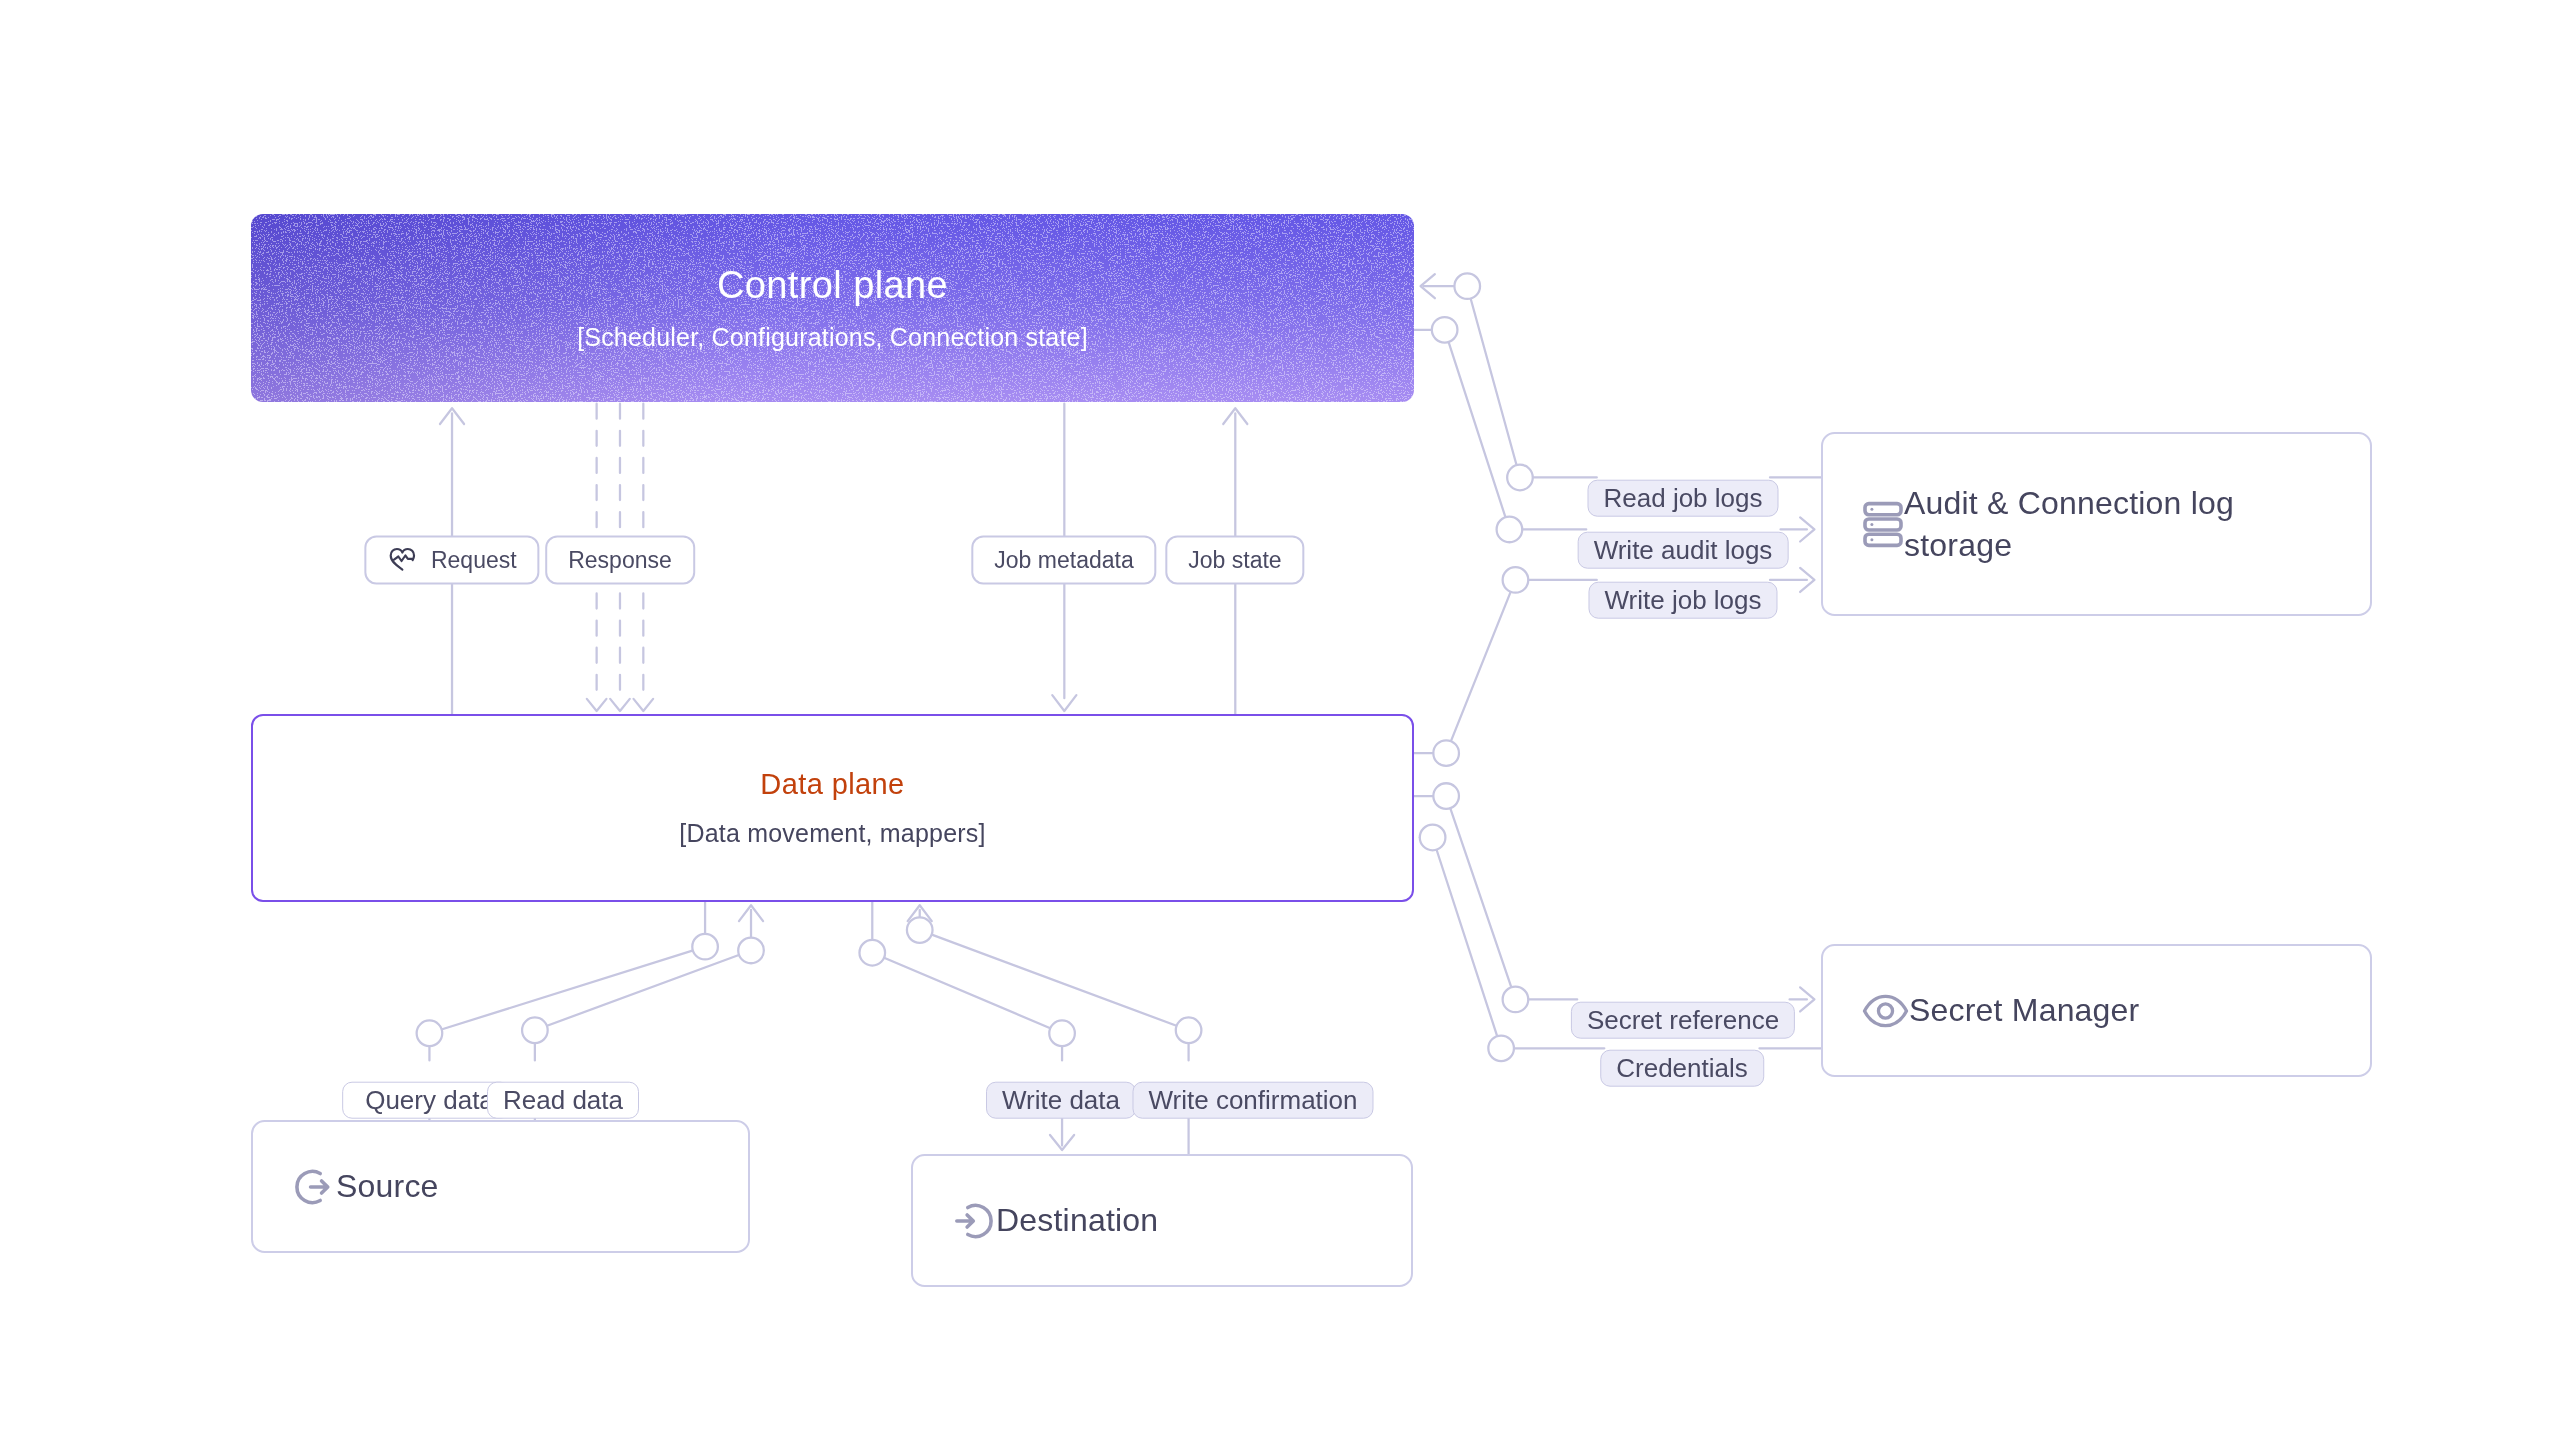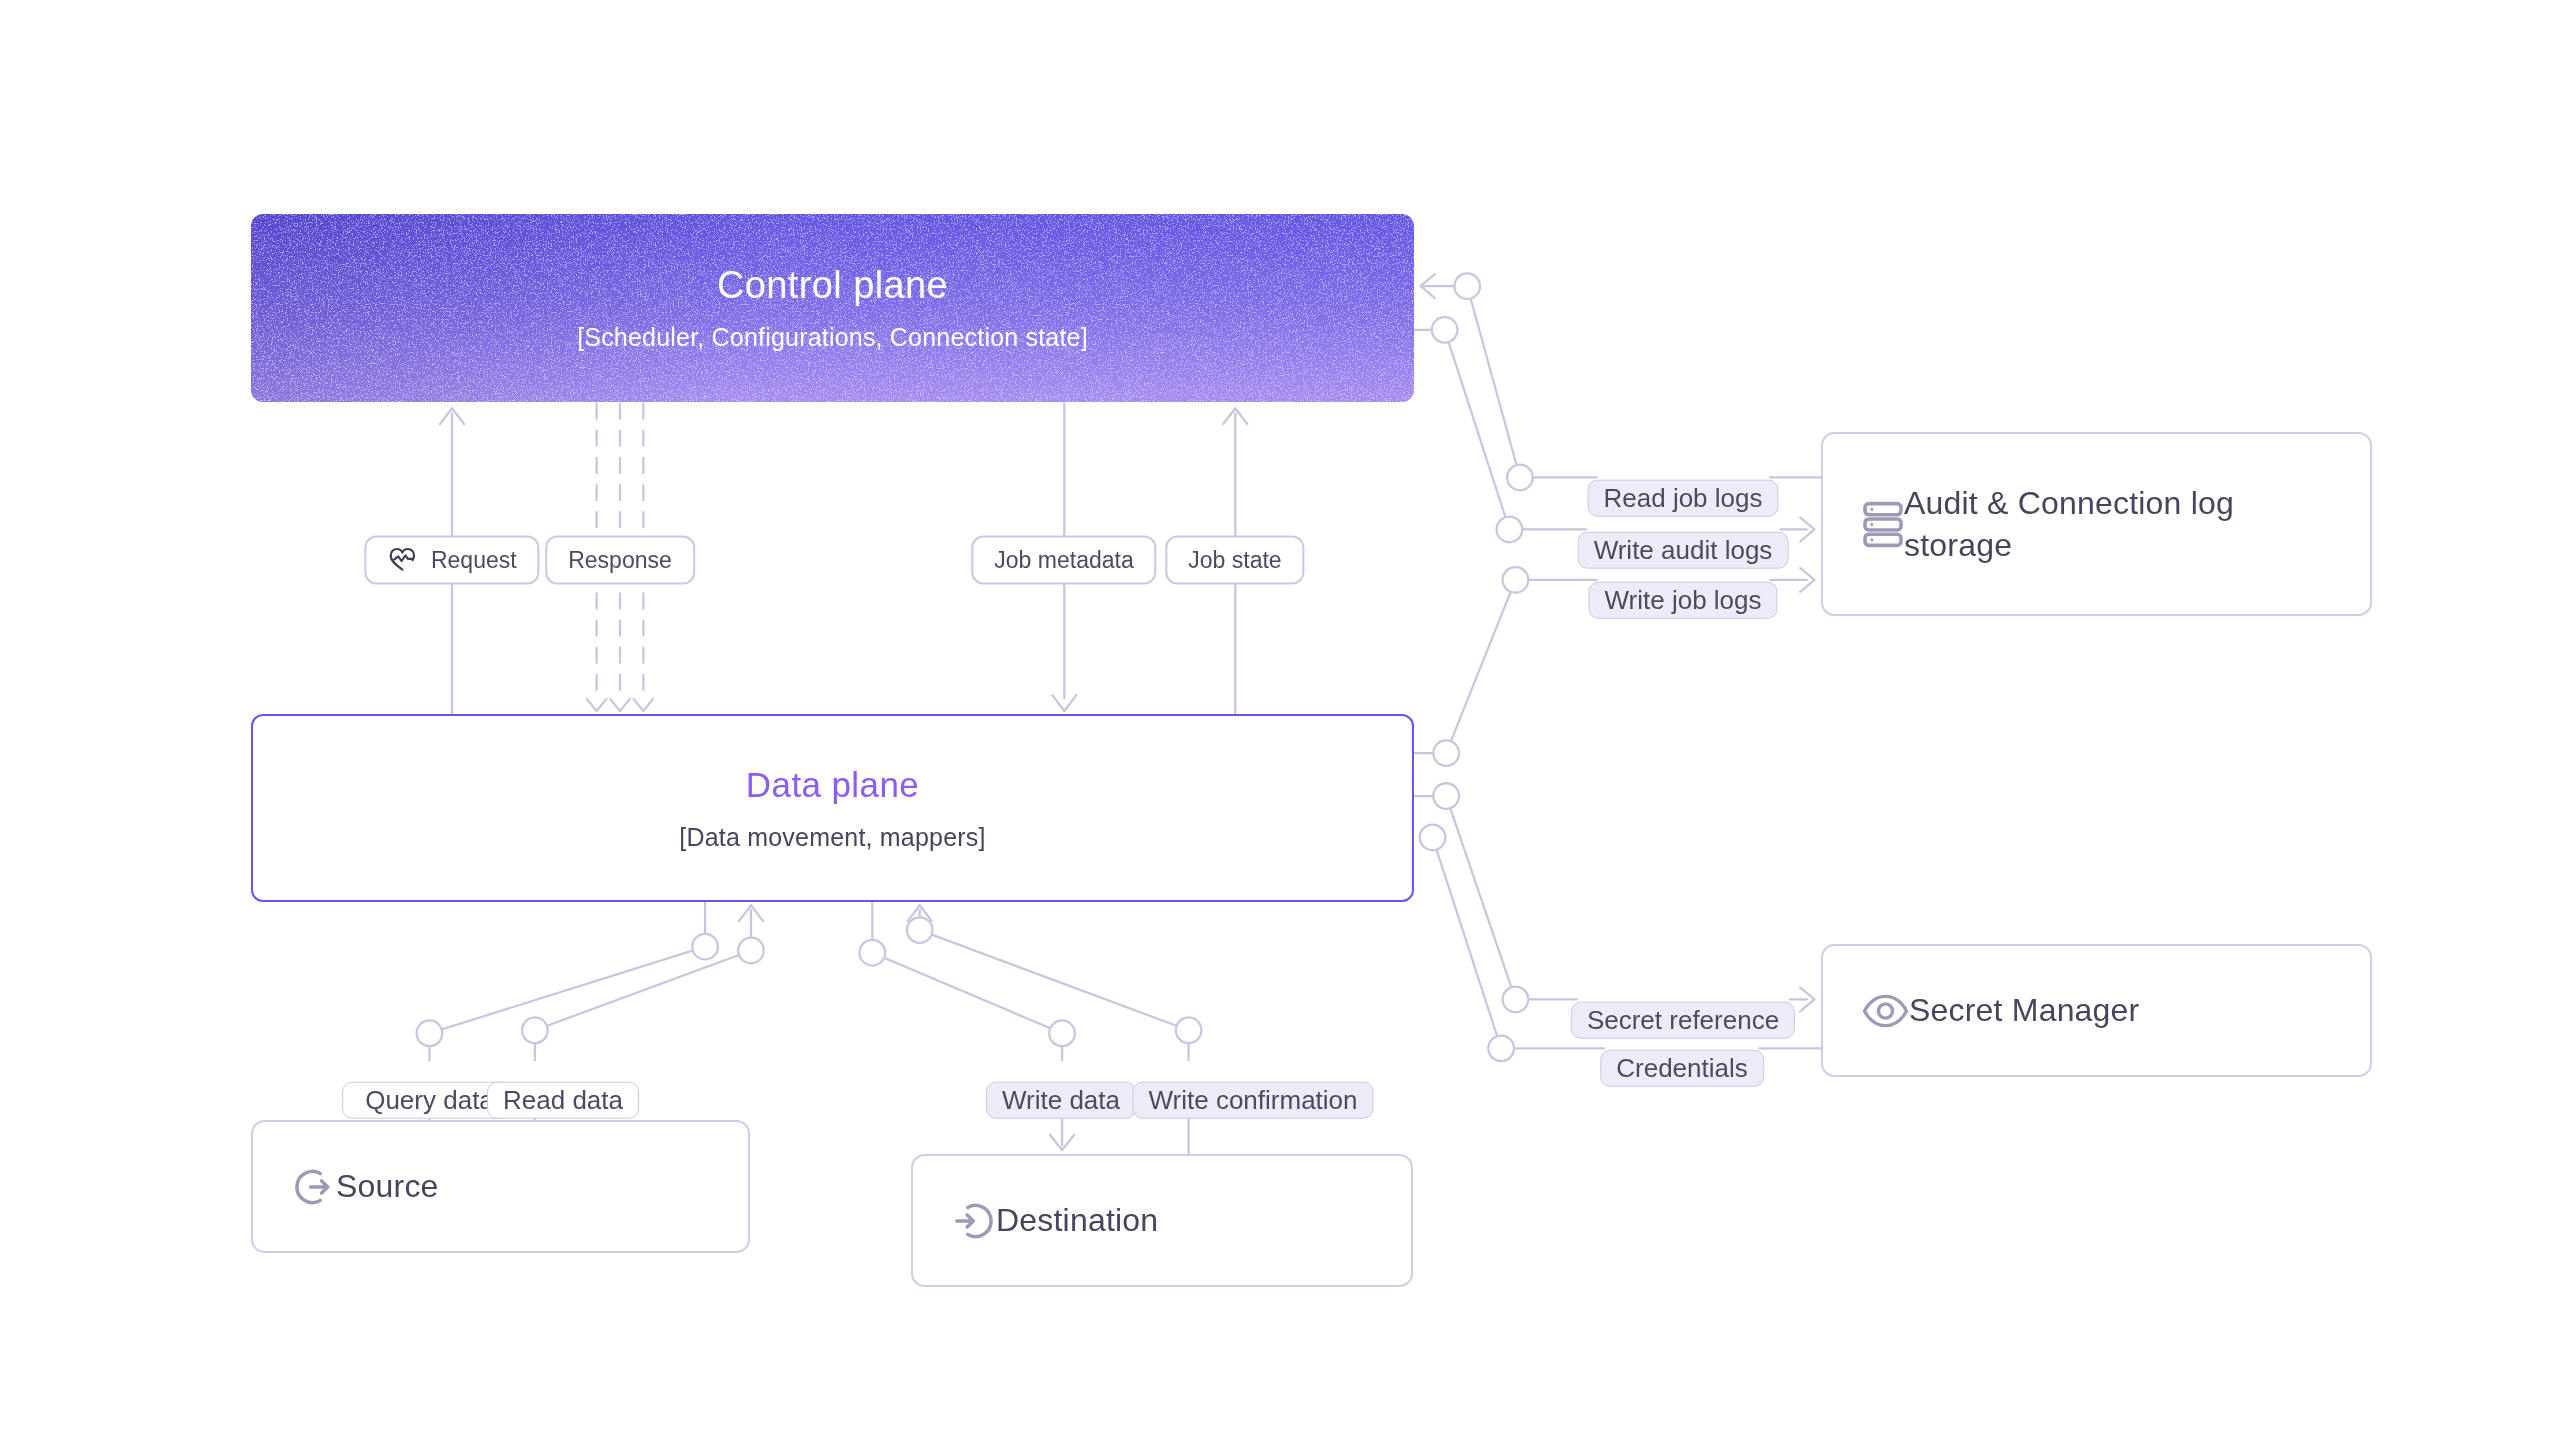--- a/index.html
+++ b/index.html
@@ -52,21 +52,21 @@
     color: #ffffff; font-size: 25px; font-weight: 400; letter-spacing: 0.2px;
   }
 
   
   #data-plane {
     left: 251px; top: 714px; width: 1163px; height: 188px;
     border-radius: 12px;
     display: flex; flex-direction: column; align-items: center; justify-content: center;
     gap: 18px;
   }
-  #data-plane .plane-title { color: #8b5cf6; font-size: 35px; }
+  #data-plane .plane-title { color: #c2410c; font-size: 29px; }
   #data-plane .plane-subtitle { color: #45455E; font-size: 25px; }
 
   
   .entity-box {
     display: flex; align-items: center;
     padding-left: 39px; 
   }
   .entity-title {
     color: #45455E; font-size: 32px; font-weight: 500; letter-spacing: 0.2px;
     line-height: 1.32;

